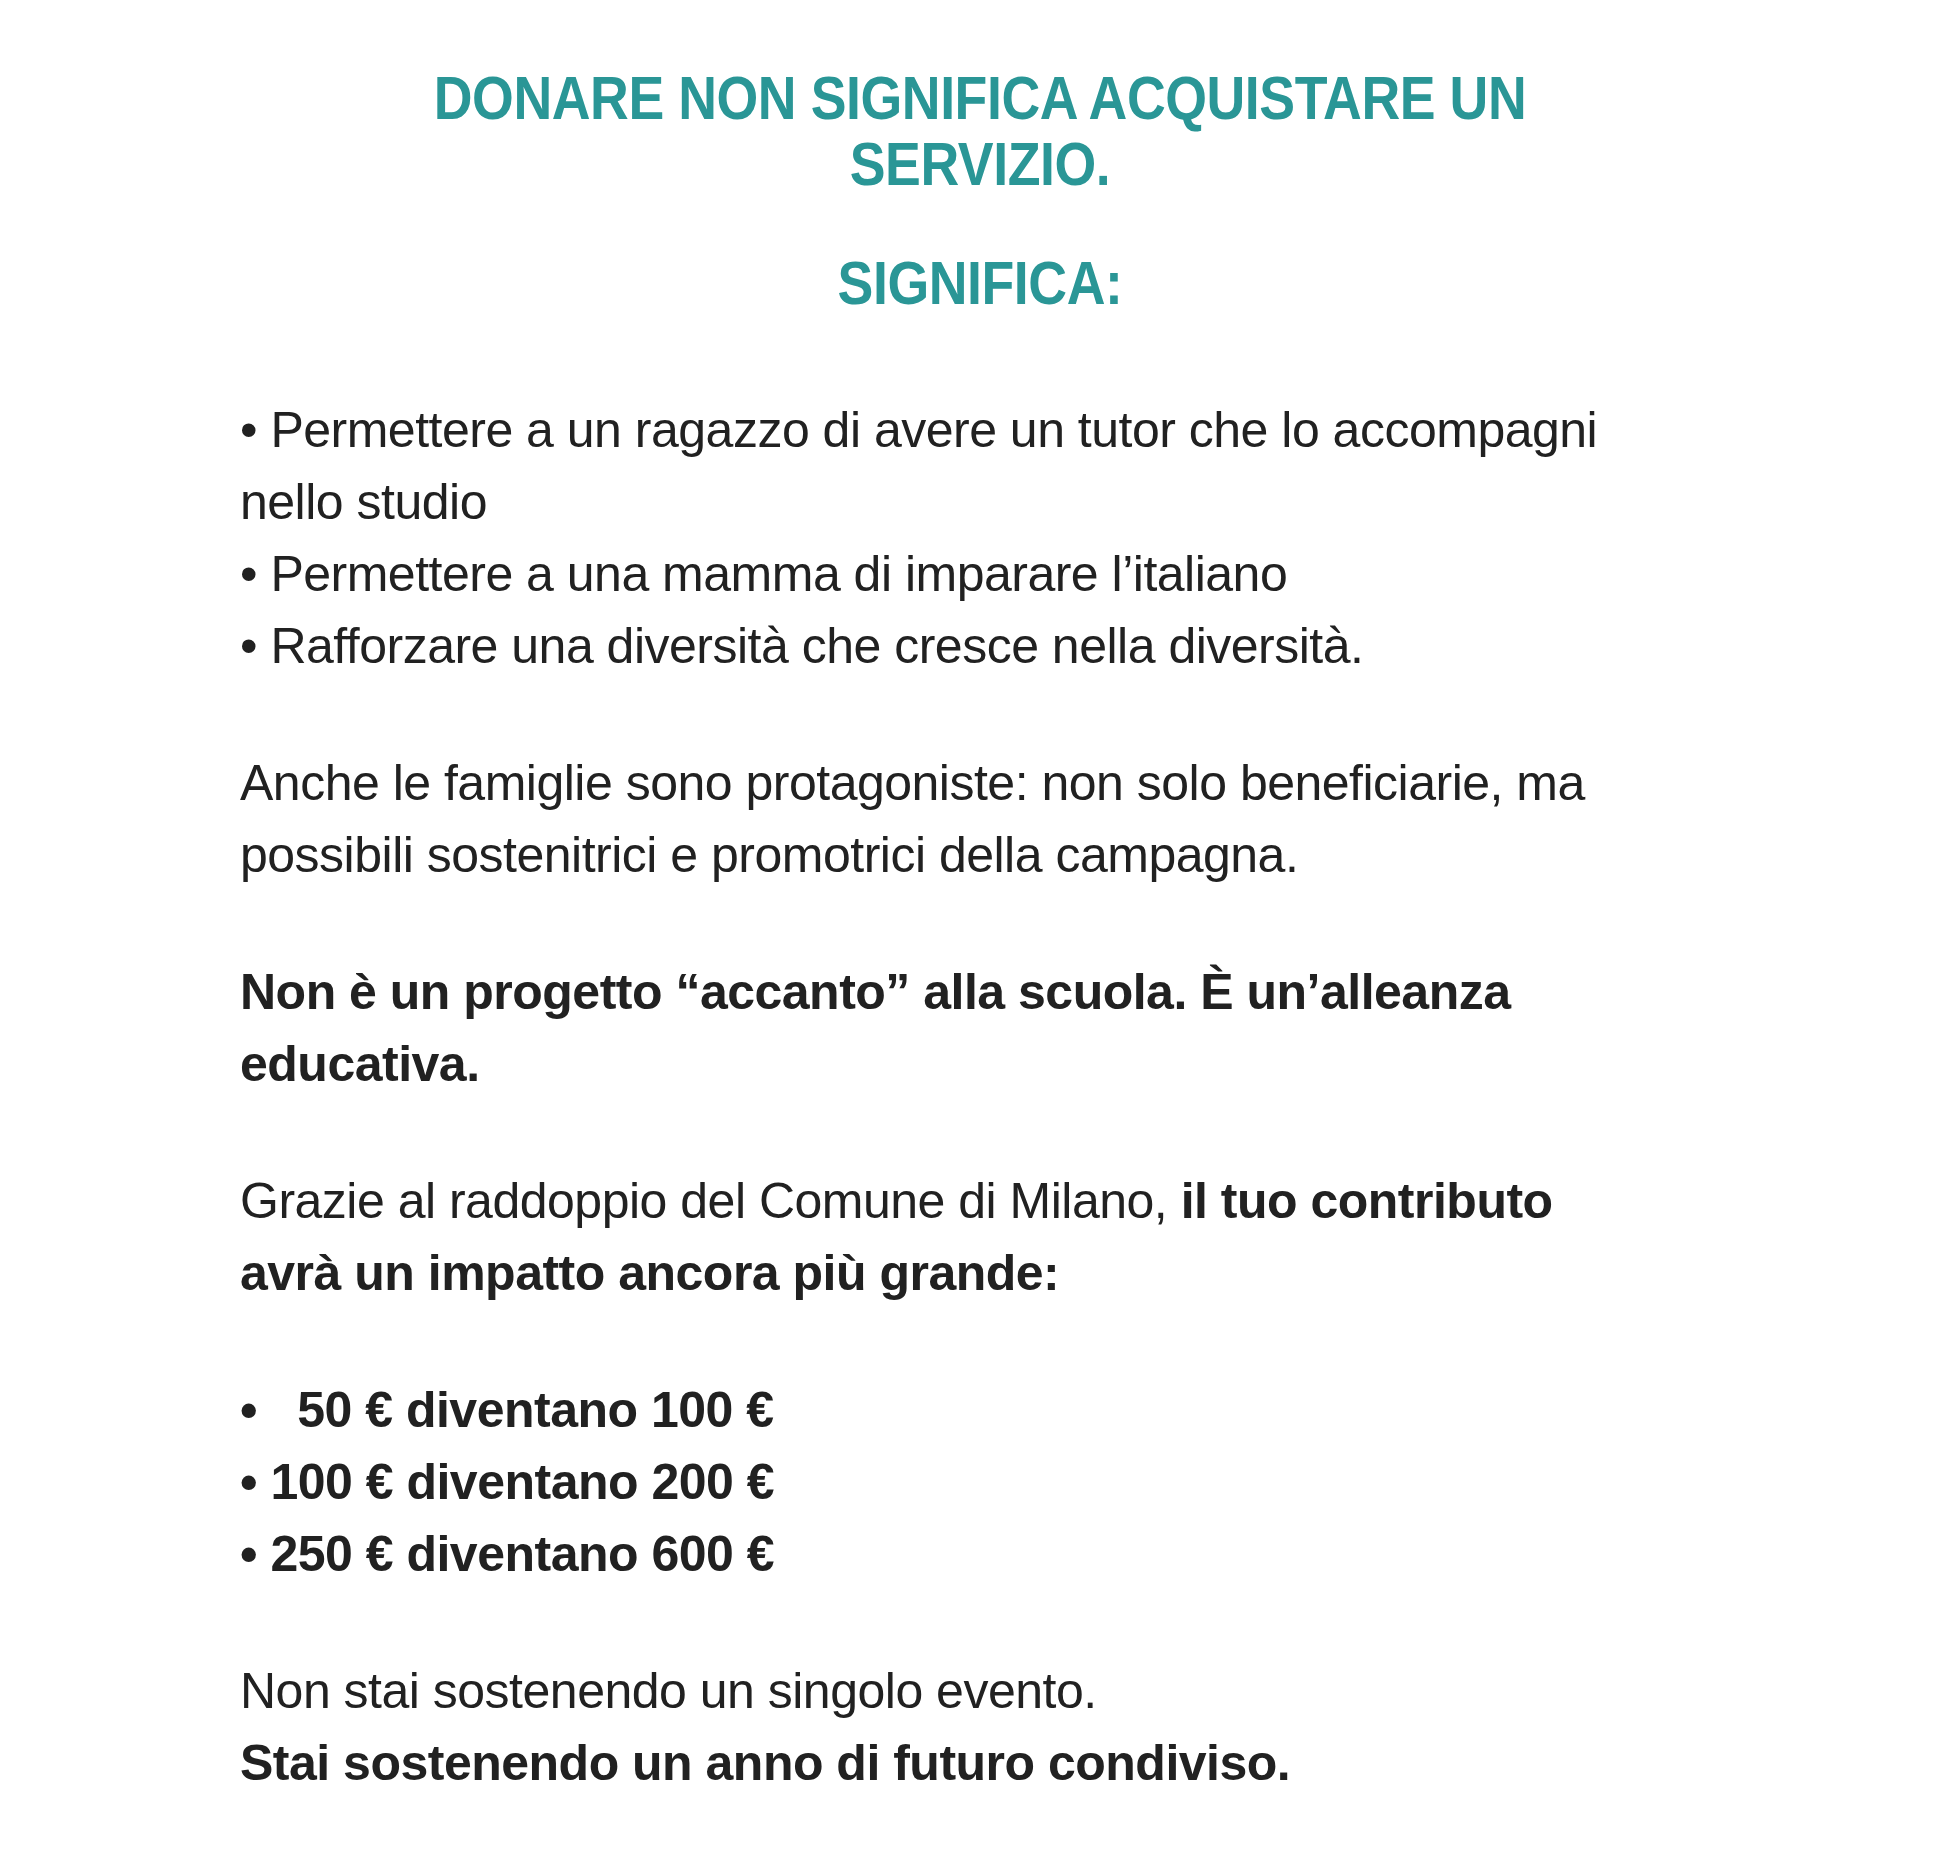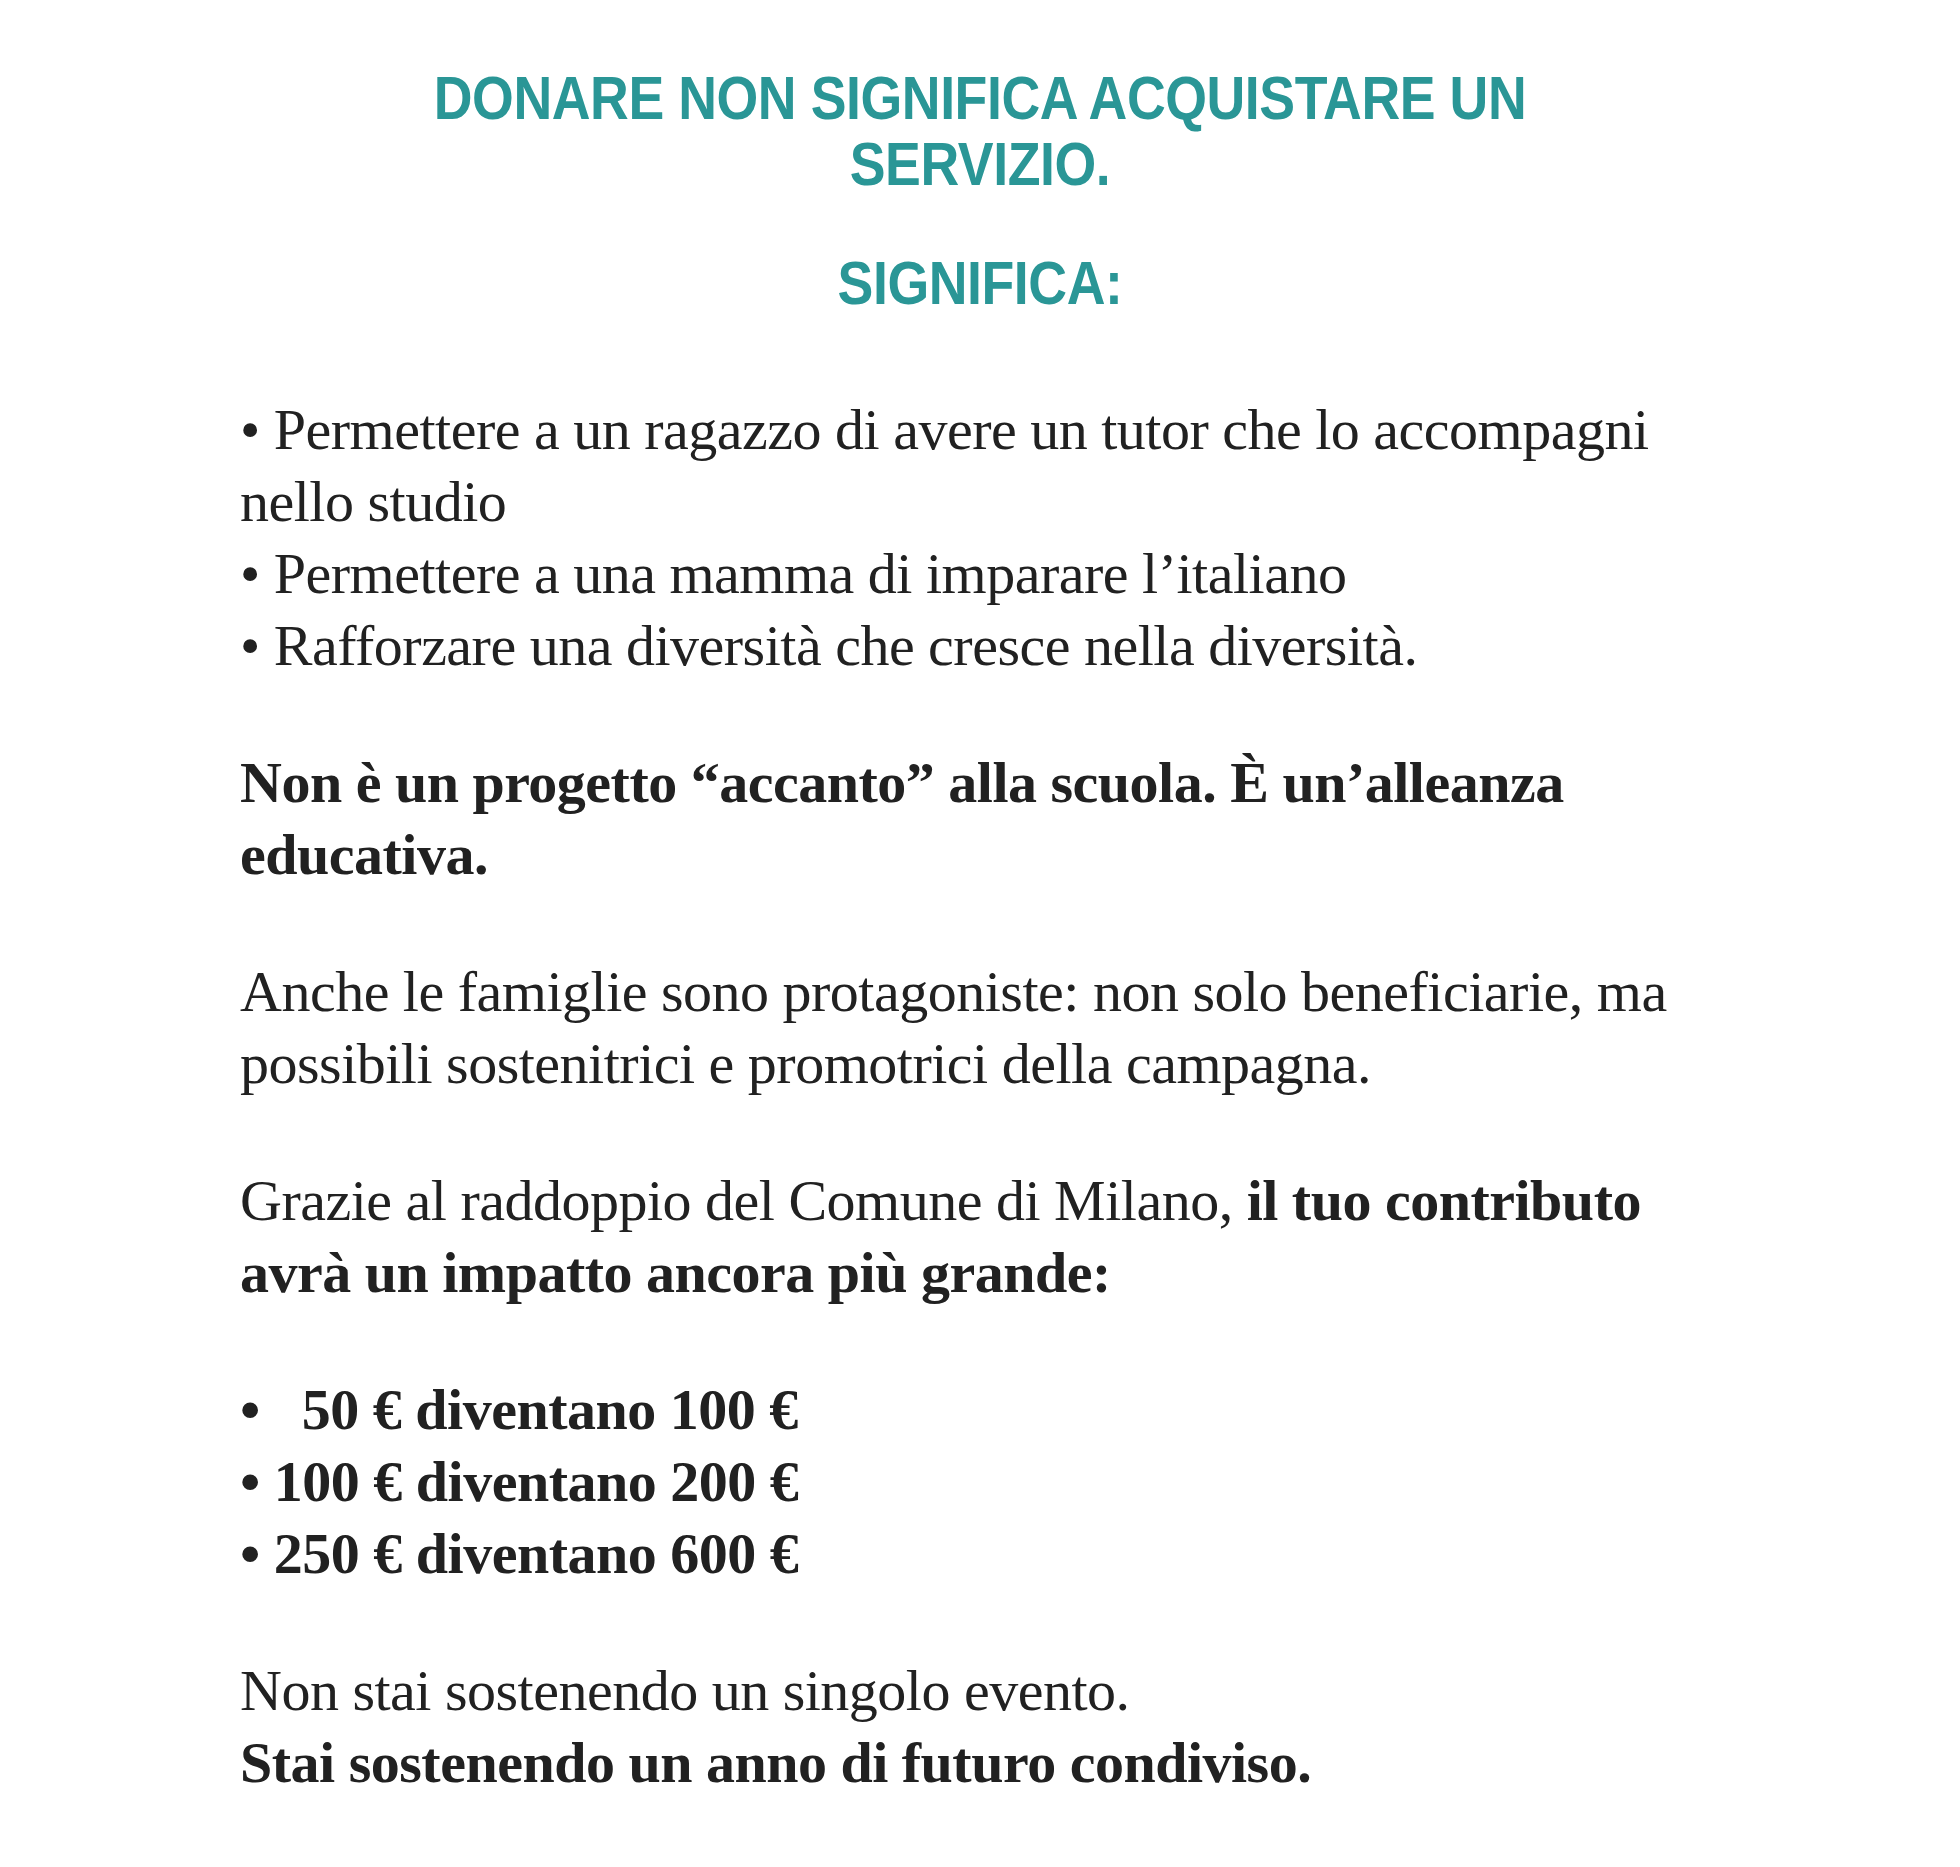--- a/index.html
+++ b/index.html
@@ -37,24 +37,23 @@
     letter-spacing: -0.5px;
     line-height: 66px;
     color: var(--accent, #2a9696);
     transform: scaleX(0.88);
     transform-origin: 50% 0;
   }
   .content {
     margin-top: 78px;
     padding: 0 206px 0 240px;
     color: var(--text, #212121);
-    font-size: 58px;
+    font-size: 50px;
     line-height: 72px;
     letter-spacing: -0.5px;
-    font-family: Liberation Serif, serif;
   }
   .content p {
     margin: 0;
     white-space: pre-line;
   }
   .content p + p.spaced,
   .content div + p.spaced,
   .content p + div.spaced {
     margin-top: 65px;
   }
@@ -73,25 +72,25 @@
 
   <div class="content">
 
     <div>
       <p>• Permettere a un ragazzo di avere un tutor che lo accompagni
 nello studio</p>
       <p>• Permettere a una mamma di imparare l’italiano</p>
       <p>• Rafforzare una diversità che cresce nella diversità.</p>
     </div>
 
+    <p class="spaced">Anche le famiglie sono protagoniste: non solo beneficiarie, ma
+possibili sostenitrici e promotrici della campagna.</p>
+
     <p class="spaced bold">Non è un progetto “accanto” alla scuola. È un’alleanza
 educativa.</p>
-
-    <p class="spaced">Anche le famiglie sono protagoniste: non solo beneficiarie, ma
-possibili sostenitrici e promotrici della campagna.</p>
 
     <p class="spaced"><span>Grazie al raddoppio del Comune di Milano, </span><strong>il tuo contributo</strong><br><strong>avrà un impatto ancora più grande:</strong></p>
 
     <div class="spaced bold">
       <p>•&nbsp;&nbsp; 50 € diventano 100 €</p>
       <p>• 100 € diventano 200 €</p>
       <p>• 250 € diventano 600 €</p>
     </div>
 
     <p class="spaced"><span>Non stai sostenendo un singolo evento.</span><br><strong>Stai sostenendo un anno di futuro condiviso.</strong></p>

